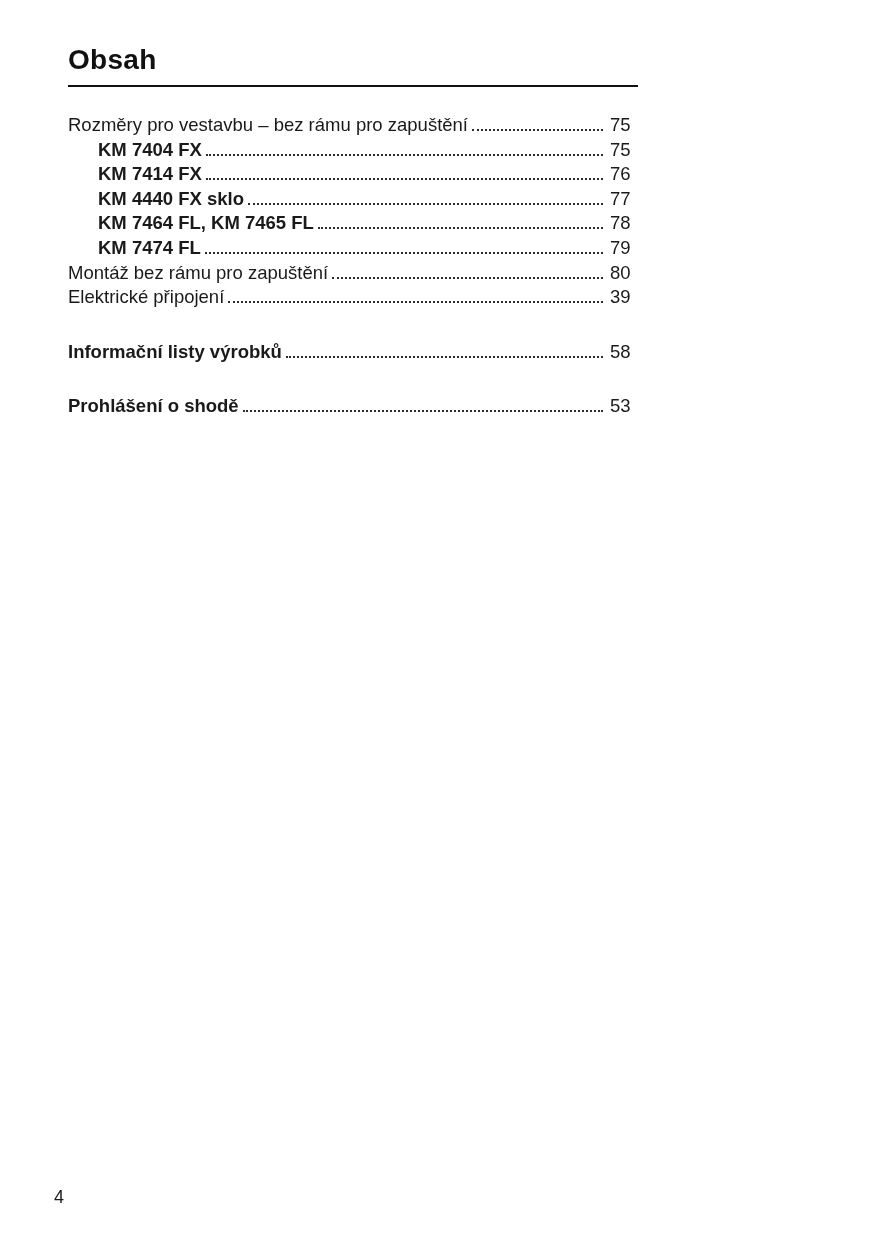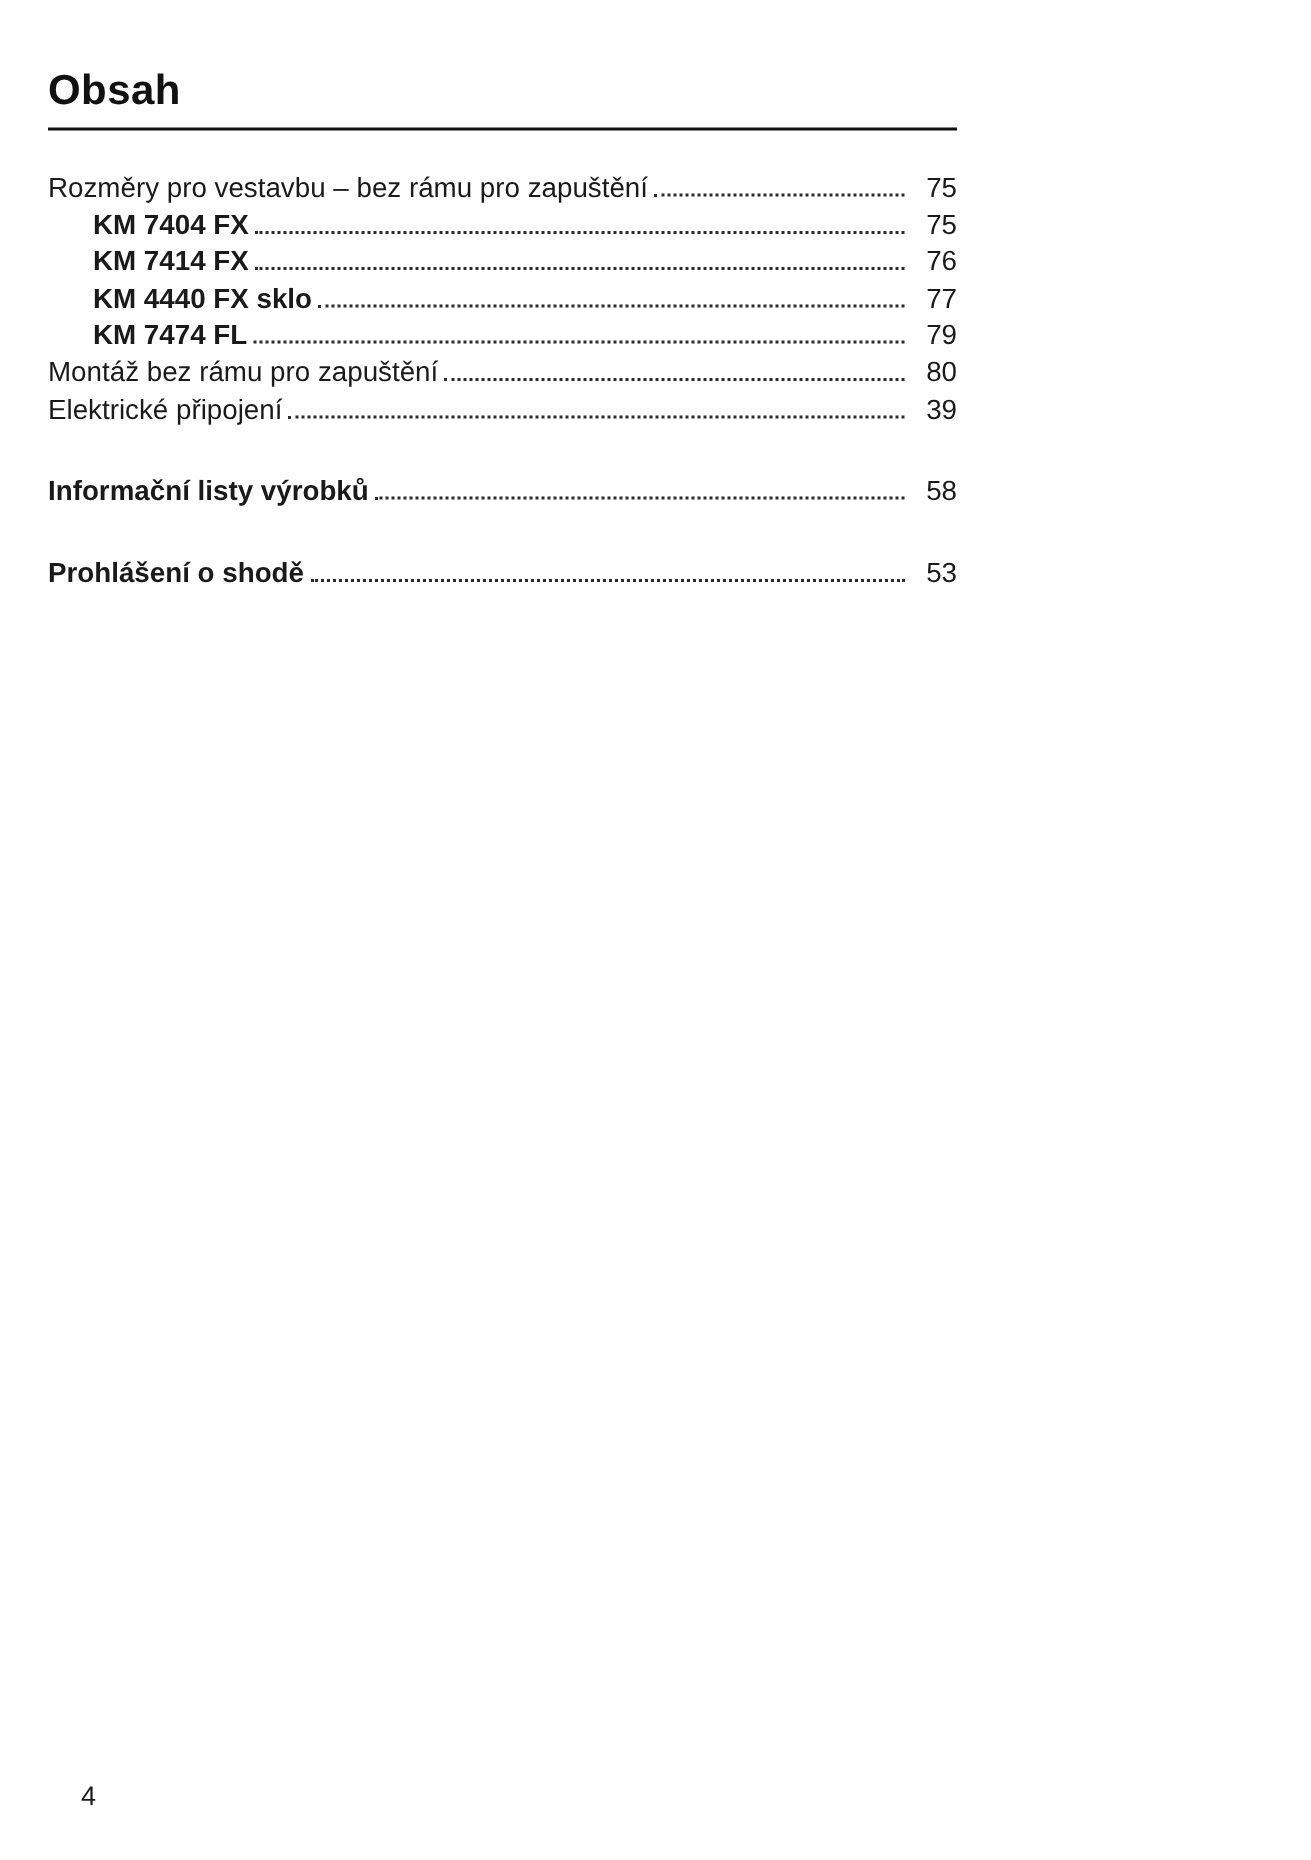--- a/index.html
+++ b/index.html
@@ -6,21 +6,21 @@
     margin: 0;
     padding: 0;
     background: #ffffff;
   }
   .page {
     position: relative;
     width: 692px;
     height: 1240px;
     background: #ffffff;
     box-sizing: border-box;
-    padding: 44px 54px 0 32px;
+    padding: 44px 54px 0 68px;
     font-family: "Liberation Sans", sans-serif;
     color: #1a1a1a;
     overflow: hidden;
   }
   .doc-title {
     margin: 0;
     font-size: 28px;
     line-height: 32px;
     font-weight: bold;
     letter-spacing: 0.3px;
@@ -56,21 +56,21 @@
   }
   .leader {
     flex: 1 1 auto;
     border-bottom: 2px dotted #2b2b2b;
     margin: 0 7px 0 4px;
     min-width: 12px;
   }
   .toc-page {
     flex: 0 0 auto;
     min-width: 28px;
-    text-align: right;
+    text-align: left;
   }
   .footer-page-number {
     position: absolute;
     left: 54px;
     bottom: 32px;
     font-size: 18px;
     color: #1a1a1a;
   }
 </style>
 </head>
@@ -94,20 +94,25 @@
         <span class="toc-label">KM 7414 FX</span>
         <span class="leader"></span>
         <span class="toc-page">76</span>
       </div>
       <div class="toc-row indent">
         <span class="toc-label">KM 4440 FX sklo</span>
         <span class="leader"></span>
         <span class="toc-page">77</span>
       </div>
       <div class="toc-row indent">
+        <span class="toc-label">KM 7464 FL, KM 7465 FL</span>
+        <span class="leader"></span>
+        <span class="toc-page">78</span>
+      </div>
+      <div class="toc-row indent">
         <span class="toc-label">KM 7474 FL</span>
         <span class="leader"></span>
         <span class="toc-page">79</span>
       </div>
       <div class="toc-row">
         <span class="toc-label">Montáž bez rámu pro zapuštění</span>
         <span class="leader"></span>
         <span class="toc-page">80</span>
       </div>
       <div class="toc-row">

